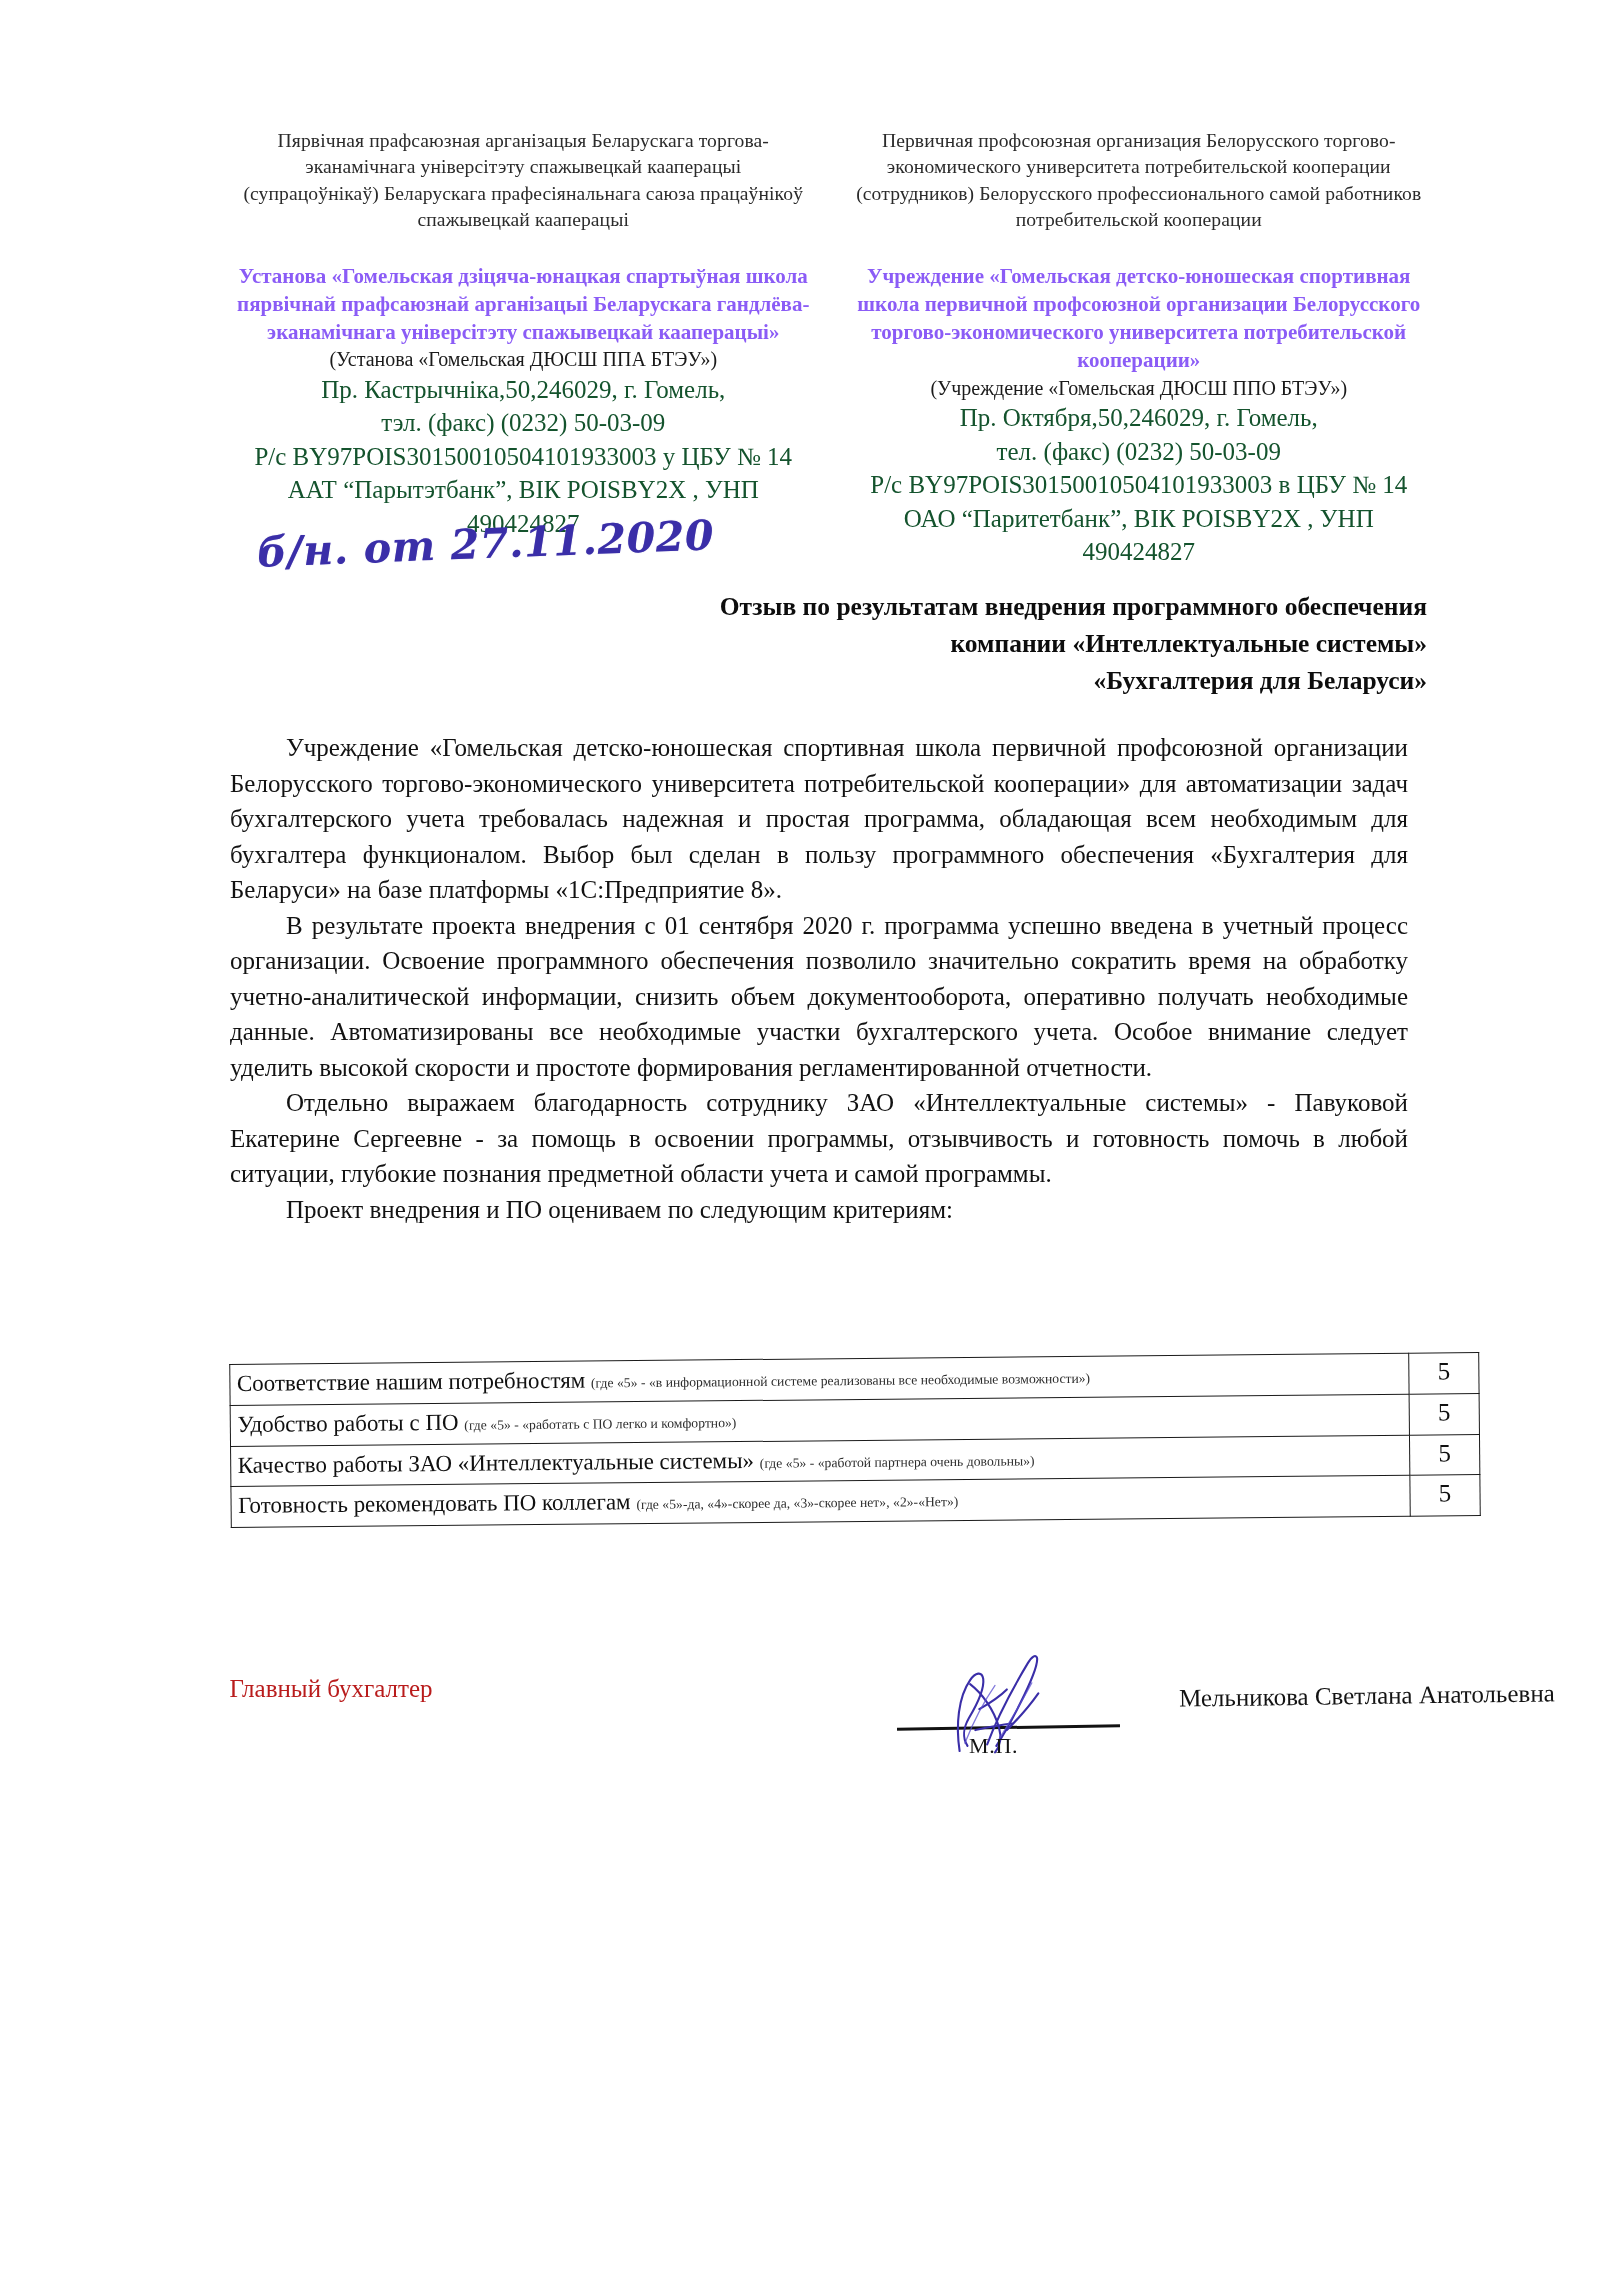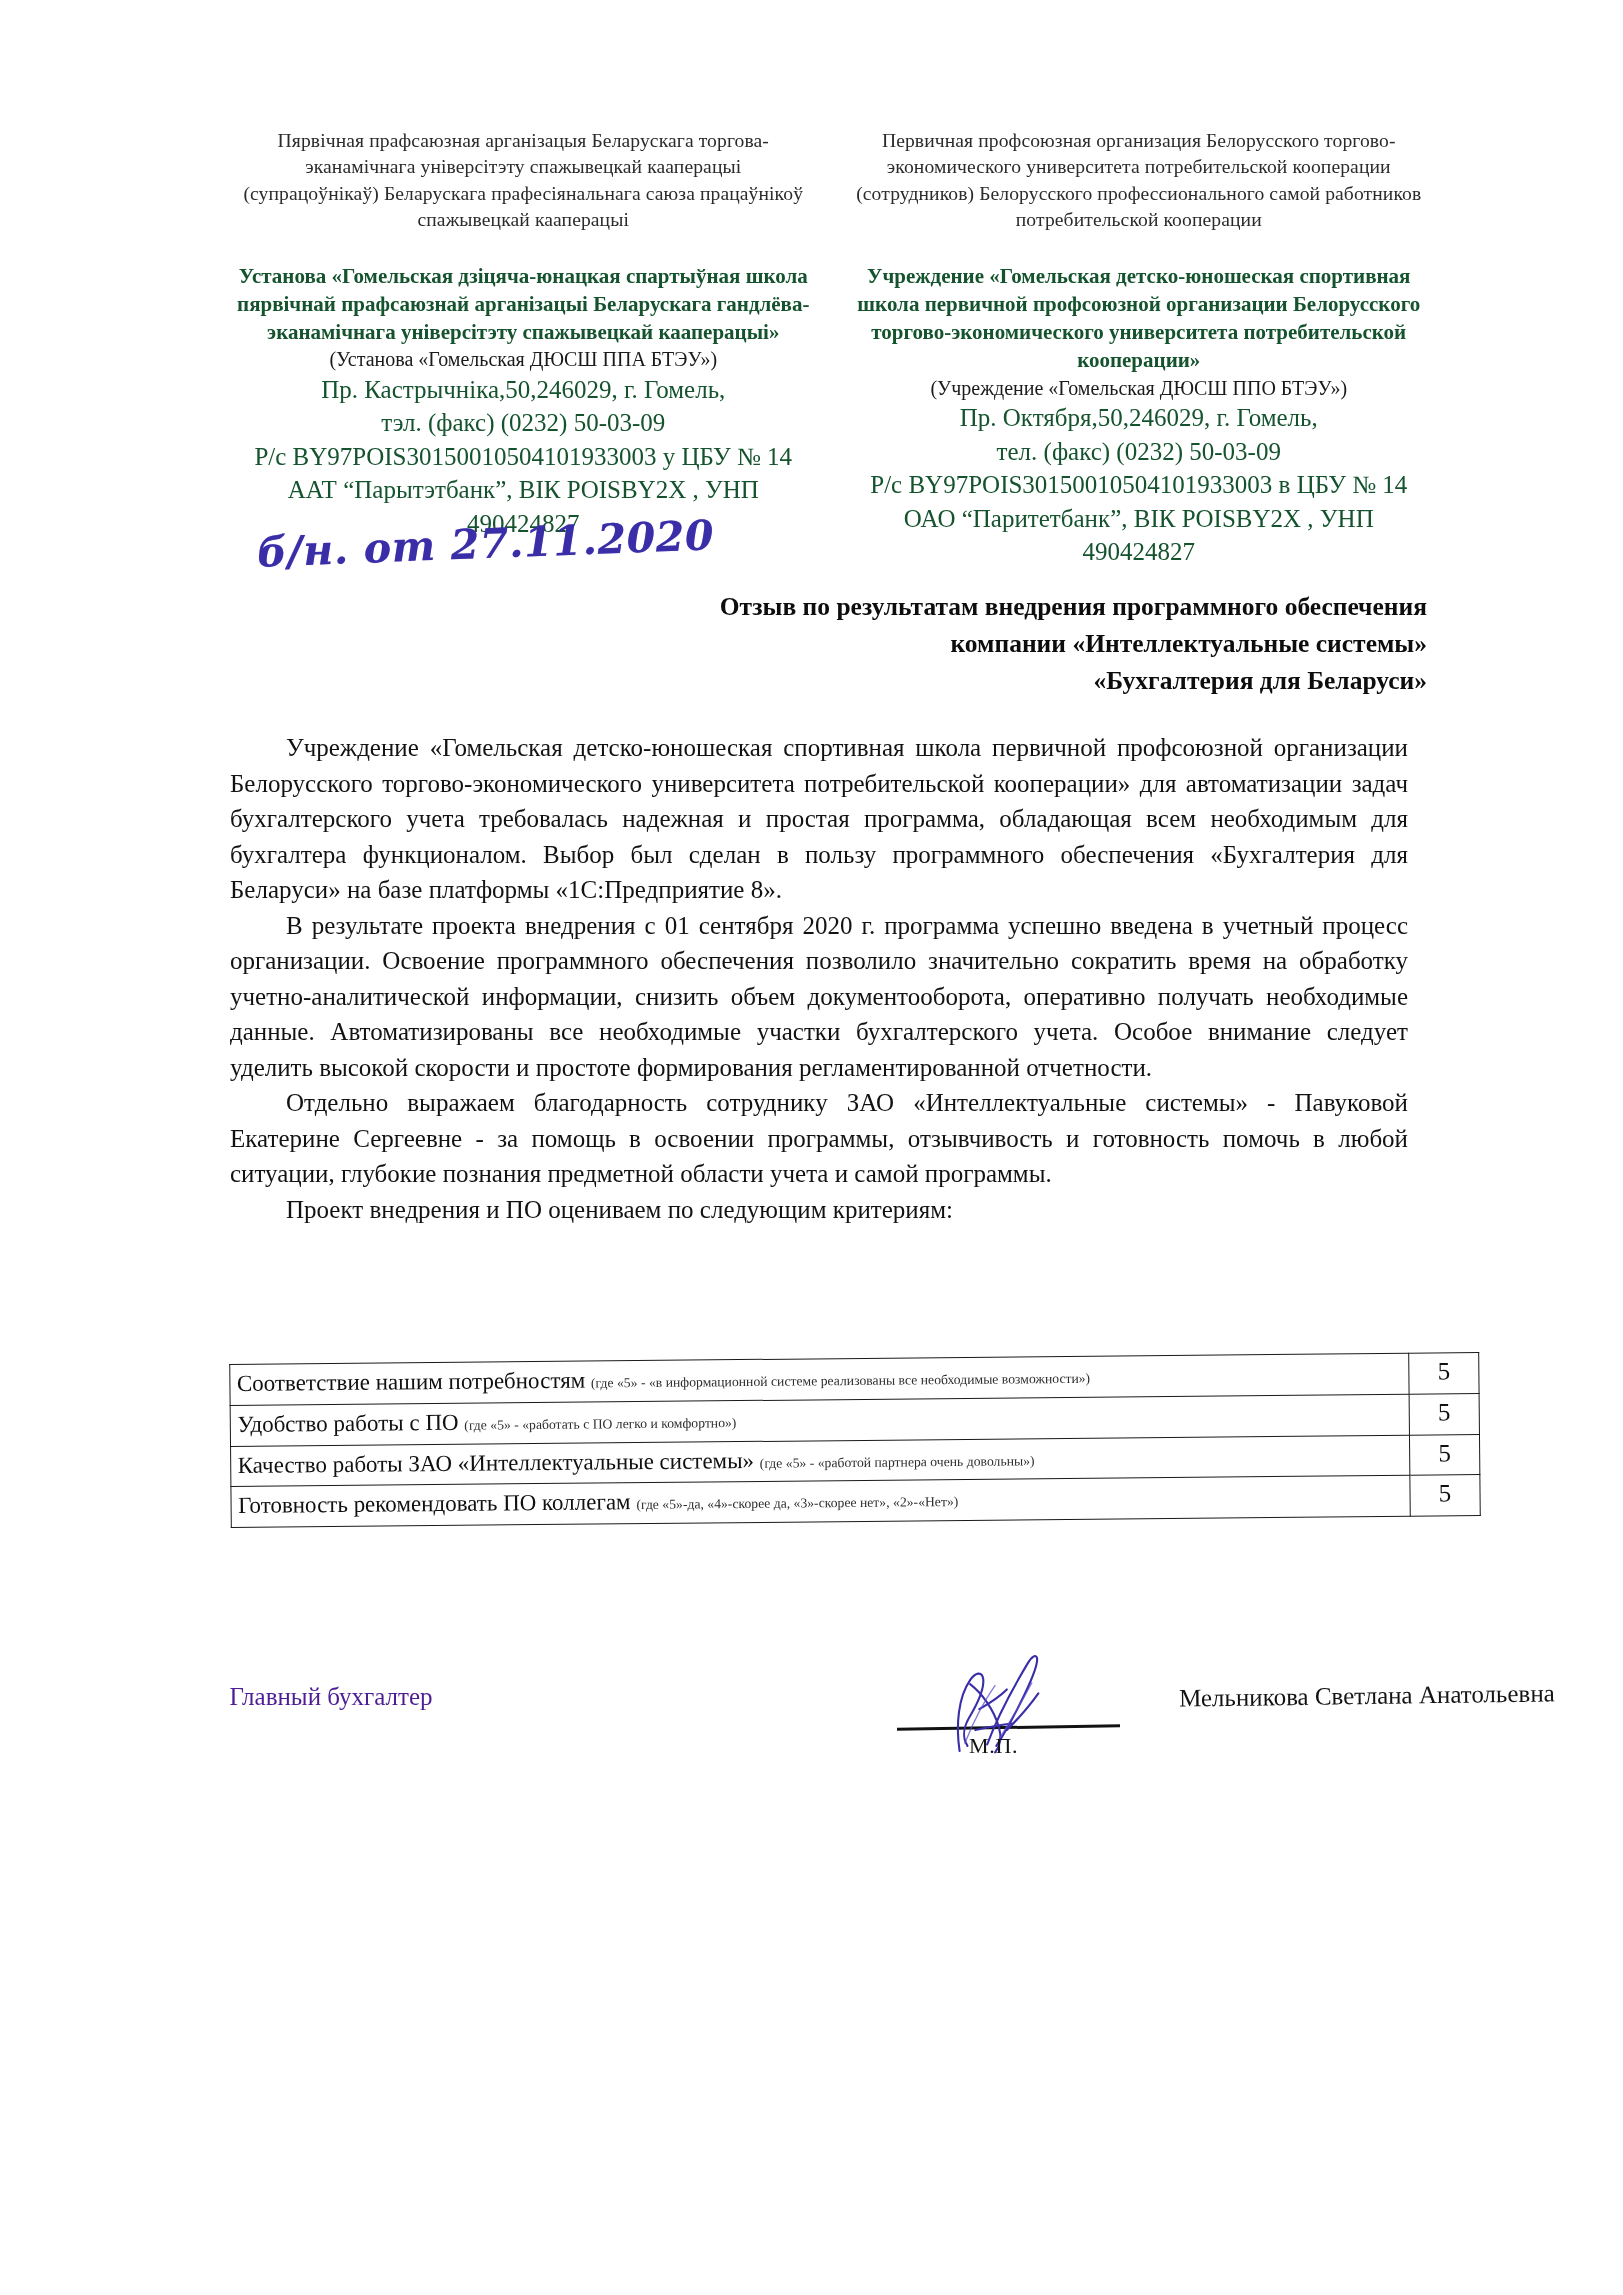--- a/index.html
+++ b/index.html
@@ -40,21 +40,21 @@
     line-height: 1.34;
     color: #2b2b2b;
     letter-spacing: 0.1px;
   }
 
   .lh-main {
     margin-top: 29px;
     font-size: 21px;
     font-weight: bold;
     line-height: 1.34;
-    color: #14532d;
+    color: #8b5cf6;
   }
 
   .lh-sub {
     font-size: 20px;
     line-height: 1.33;
     font-weight: normal;
     color: #1a1a1a;
   }
 
   .lh-small {
@@ -155,23 +155,23 @@
     position: absolute;
     top: 1649px;
     left: 223px;
     width: 1263px;
     height: 131px;
   }
 
   .sign-role {
     position: absolute;
     left: 6.5px;
-    top: 34px;
-    font-size: 25px;
-    color: #4c1d95;
+    top: 26px;
+    font-size: 25px;
+    color: #b91c1c;
   }
 
   .sign-line {
     position: absolute;
     left: 674px;
     top: 77px;
     width: 223px;
     height: 2.6px;
     background: #121212;
     transform: rotate(-0.9deg);

